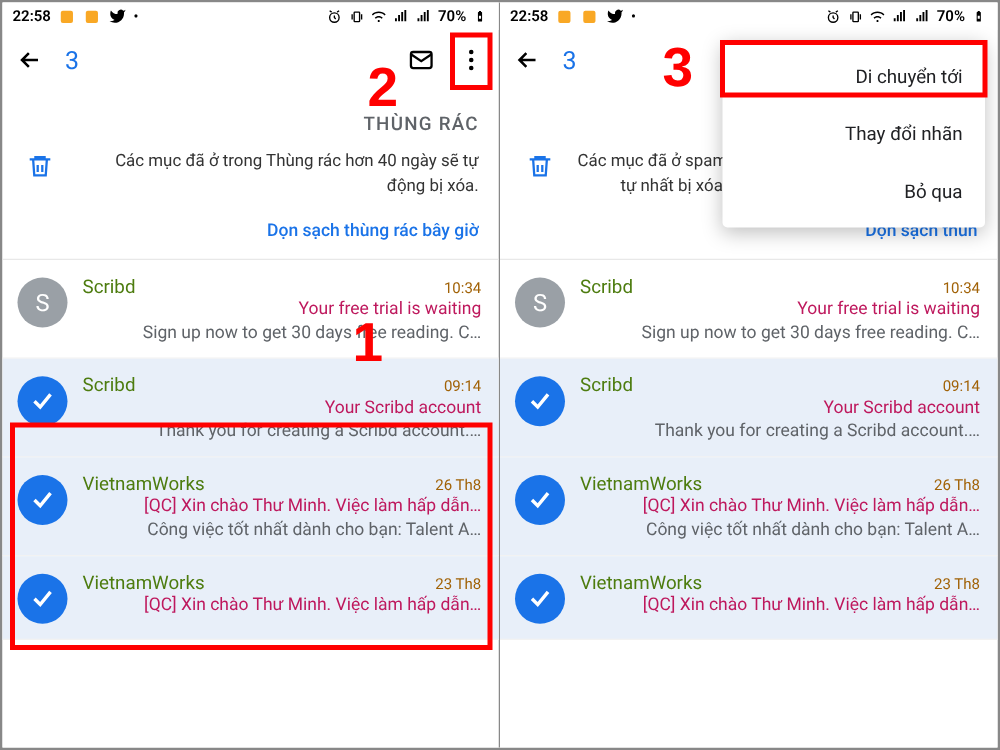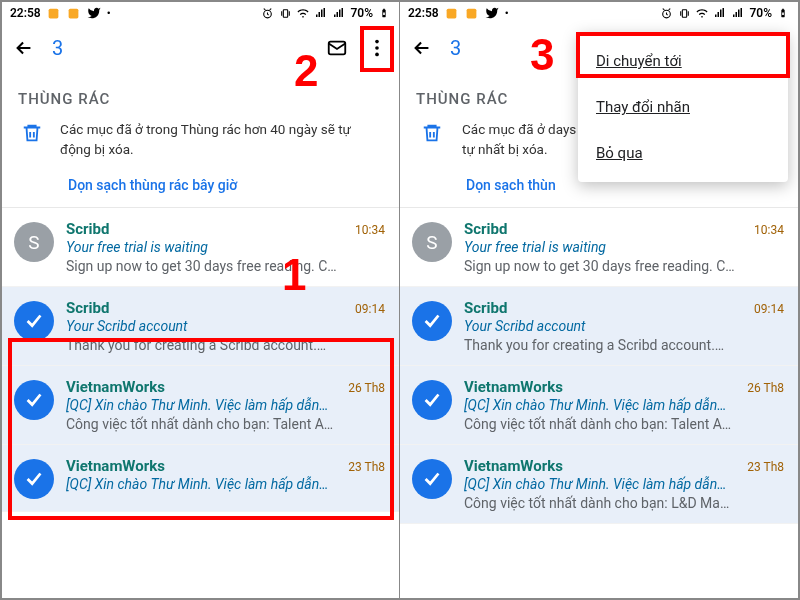--- a/index.html
+++ b/index.html
@@ -18,20 +18,21 @@
     height: 600px;
     display: flex;
   }
   .panel {
     width: 50%;
     height: 100%;
     background: #fff;
     position: relative;
     overflow: hidden;
     border-right: 1px solid #888;
+    text-align: right;
   }
   .panel:last-child { border-right: none; }
 
   .status-bar {
     height: 22px;
     background: #fff;
     display: flex;
     align-items: center;
     justify-content: space-between;
     padding: 0 8px;
@@ -101,43 +102,42 @@
   .avatar {
     width: 40px; height: 40px; border-radius: 50%;
     display: flex; align-items: center; justify-content: center;
     color: #fff; font-size: 19px; flex-shrink: 0;
     margin-top: 2px;
   }
   .avatar.grey { background: #9aa0a6; }
   .avatar.check { background: #1a73e8; }
   .email-body { flex: 1; min-width: 0; }
   .email-header { display: flex; justify-content: space-between; align-items: baseline; }
-  .sender { font-size: 15px; color: #0f766e; font-weight: 700; }
+  .sender { font-size: 15px; color: #4d7c0f; font-weight: 400; }
   .time { font-size: 12px; color: #a16207; }
-  .subject { font-size: 14px; color: #0369a1; margin-top: 1px; white-space: nowrap; overflow: hidden; text-overflow: ellipsis; font-style: italic; }
+  .subject { font-size: 14px; color: #be185d; margin-top: 1px; white-space: nowrap; overflow: hidden; text-overflow: ellipsis; }
   .snippet { font-size: 14px; color: #5f6368; margin-top: 3px; white-space: nowrap; overflow: hidden; text-overflow: ellipsis; }
 
   
   .menu {
     position: absolute;
     top: 30px;
     right: 10px;
     width: 210px;
     background: #fff;
     border-radius: 4px;
     box-shadow: 0 4px 16px rgba(0,0,0,0.25);
     padding: 6px 0;
     z-index: 50;
   }
   .menu-item {
     padding: 14px 18px;
     font-size: 15px;
     color: #202124;
     cursor: pointer;
-    text-decoration: underline;
   }
 
   
   .anno-num {
     position: absolute;
     font-size: 44px;
     font-weight: 900;
     color: #ff0000;
     z-index: 100;
     font-family: Arial, sans-serif;
@@ -385,21 +385,21 @@
     <div class="section-label">THÙNG RÁC</div>
     <div class="trash-notice">
       <div class="trash-icon-box">
         <span>
           <svg viewBox="0 0 24 24" width="22" height="22" fill="none" stroke="#1a73e8" stroke-width="2">
               <path d="M3 6h18M8 6V4h8v2M6 6l1 14h10l1-14M10 11v6M14 11v6"></path>
             </svg>
         </span>
       </div>
       <div class="trash-text">
-        <span>Các mục đã ở days</span><br><span>tự nhất bị xóa.</span>
+        <span>Các mục đã ở spam</span><br><span>tự nhất bị xóa.</span>
       </div>
     </div>
     <div class="empty-link">Dọn sạch thùn</div>
 
     <div class="email-item">
       <div class="avatar grey">S</div>
       <div class="email-body">
         <div class="email-header">
           <span class="sender">Scribd</span>
           <span class="time">10:34</span>
@@ -446,21 +446,20 @@
         <svg viewBox="0 0 24 24" width="22" height="22" fill="none" stroke="#fff" stroke-width="3">
             <path d="M5 12l5 5 9-11"></path>
           </svg>
       </div>
       <div class="email-body">
         <div class="email-header">
           <span class="sender">VietnamWorks</span>
           <span class="time">23 Th8</span>
         </div>
         <div class="subject">[QC] Xin chào Thư Minh. Việc làm hấp dẫn…</div>
-        <div class="snippet">Công việc tốt nhất dành cho bạn: L&amp;D Ma…</div>
       </div>
     </div>
 
     <div class="menu">
       <div class="menu-item">Di chuyển tới</div>
       <div class="menu-item">Thay đổi nhãn</div>
       <div class="menu-item">Bỏ qua</div>
     </div>
 
     <div class="anno-num" style="top:28px; left:130px;">3</div>

